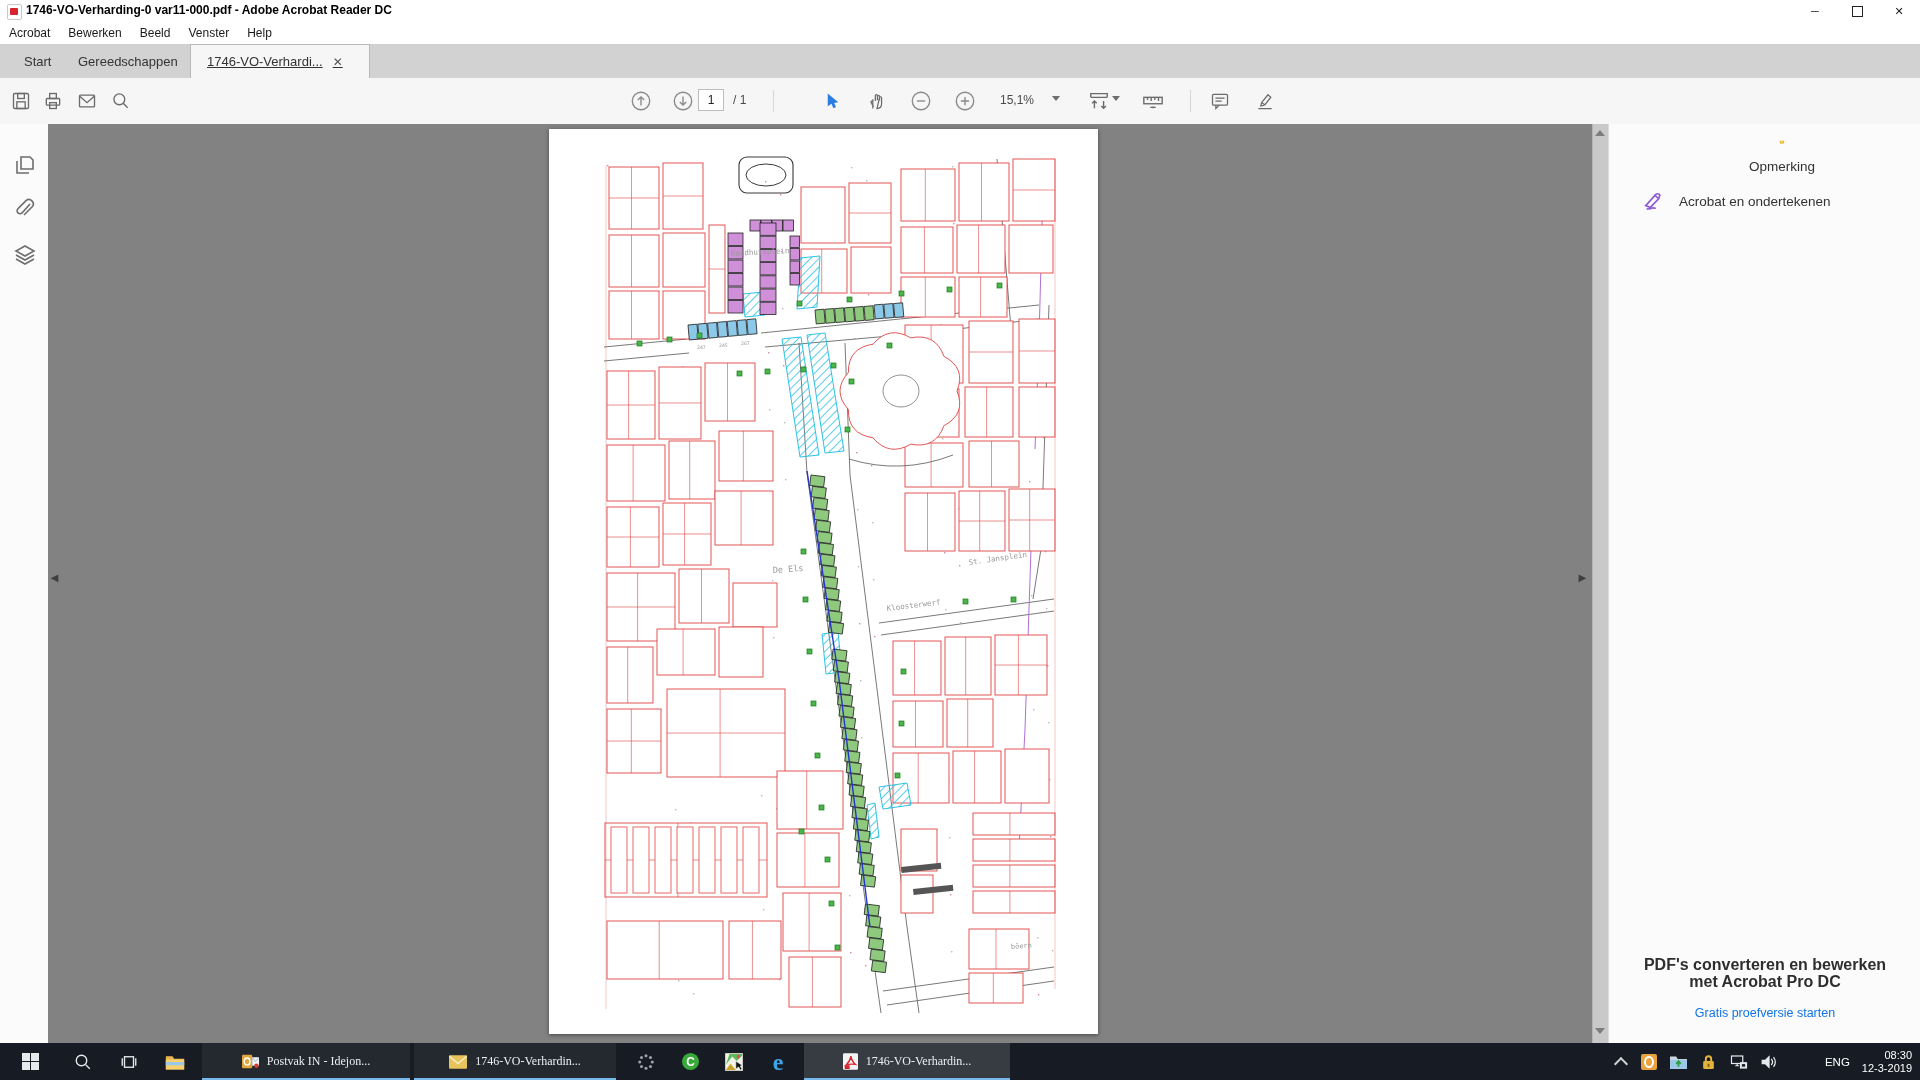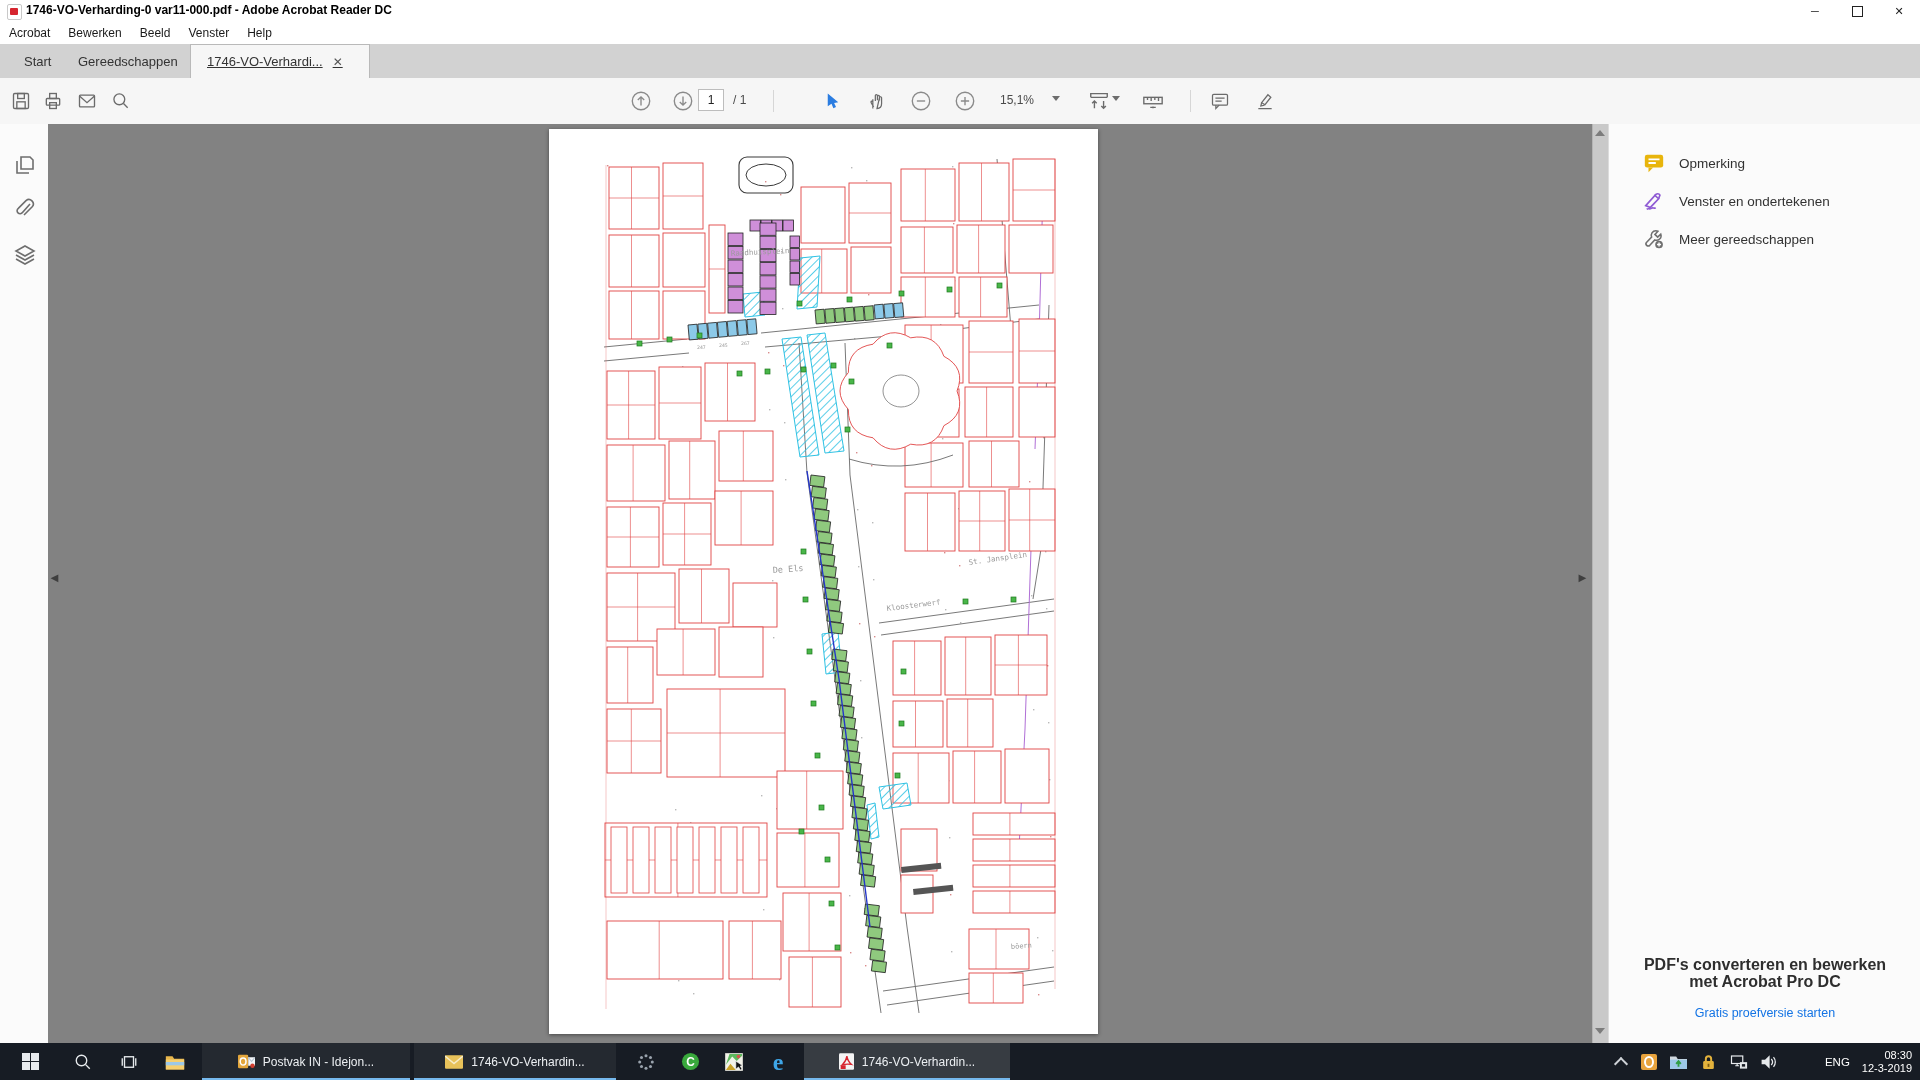--- a/index.html
+++ b/index.html
@@ -40,21 +40,21 @@
   .rp-item{left:0;width:312px;height:34px;display:flex;align-items:center;gap:14px;padding-left:34px;box-sizing:border-box;}
   .rp-item span.lbl{font-size:13.5px;color:#323232;}
   #promo{left:0;top:832px;width:312px;text-align:center;}
   #promo .l1,#promo .l2{font-size:16px;font-weight:bold;color:#2e2e2e;line-height:17px;}
   #promo .link{margin-top:16px;font-size:12.5px;color:#1474e4;}
   
   #taskbar{left:0;top:1043px;width:1920px;height:37px;background:#171c24;display:flex;align-items:stretch;}
   .tb-cell{height:37px;display:flex;align-items:center;justify-content:center;}
   .appbtn{display:flex;align-items:center;gap:8px;padding:0 10px;position:relative;background:rgba(255,255,255,.06);margin-left:4px;}
   .appbtn .u{position:absolute;left:0;bottom:0;width:100%;height:2px;background:#76b9ed;}
-  .appbtn span{font-size:12px;color:#eceff2;white-space:nowrap;}
+  .appbtn span{font-size:12px;color:#eceff2;white-space:nowrap;font-family:Liberation Serif, serif;}
   .trayicon{width:30px;height:37px;display:flex;align-items:center;justify-content:center;}
   #clock{text-align:right;color:#fff;font-size:11px;line-height:13px;padding:0 8px 0 4px;display:flex;flex-direction:column;justify-content:center;}
   #lang{color:#fff;font-size:11.5px;padding:0 8px;margin-left:33px;}
   .chev{width:8px;height:8px;border-left:2px solid #cfd3d8;border-top:2px solid #cfd3d8;transform:rotate(45deg);margin-top:4px;}
 </style>
 </head>
 <body>
 
 <div class="abs" id="titlebar">
   <div class="abs pdf-mini"></div>
@@ -649,43 +649,35 @@
       </svg>
   </div>
 </div>
 <div class="abs pager" style="left:48px;top:570px;color:#3f3f3f;">◄</div>
 <div class="abs pager" style="left:1576px;top:570px;color:#3f3f3f;">►</div>
 <div class="abs" id="vscroll"></div>
 <div class="abs scroll-arrow" style="top:130px;border-bottom:6px solid #7c7c7c;"></div>
 <div class="abs scroll-arrow" style="top:1028px;border-top:6px solid #7c7c7c;"></div>
 
 <div class="abs" id="rightpanel">
-  <div class="abs rp-item" style="top:22px;">
+  <div class="abs rp-item" style="top:16px;flex-direction:column;">
     <svg width="22" height="22" viewBox="0 0 24 24">
         <rect x="2" y="3" width="20" height="14" rx="2.5" fill="#e8b50c"></rect>
         <path d="M6 17 L6 22 L11 17 Z" fill="#e8b50c"></path>
         <path d="M6 8 H18 M6 12 H14" stroke="#fff" stroke-width="2"></path>
       </svg>
     <span class="lbl">Opmerking</span>
   </div>
   <div class="abs rp-item" style="top:60px;">
     <svg width="22" height="22" viewBox="0 0 24 24" fill="none">
         <path d="M3 17 L13 6 L17 9.5 L8 19 Z" stroke="#8f5bd4" stroke-width="1.8"></path>
         <path d="M13 6 C14.5 3.5 17.5 3.5 18.5 5.5 L17 9.5" stroke="#8f5bd4" stroke-width="1.8"></path>
         <path d="M4 21 C6 19.5 7 21.5 9 20 C11 18.5 12 20.5 14 19.5" stroke="#8f5bd4" stroke-width="1.8"></path>
       </svg>
-    <span class="lbl">Venster en ondertekenen</span>
-  </div>
-  <div class="abs rp-item" style="top:98px;">
-    <svg width="22" height="22" viewBox="0 0 24 24" fill="none">
-        <path d="M14 3 a5 5 0 0 0 -4.6 7 L4 15.5 a2.4 2.4 0 0 0 3.4 3.4 L12.8 13 a5 5 0 0 0 6.6 -6.3 L16 10 L13 7 L16.3 3.6 A5 5 0 0 0 14 3 Z" stroke="#707070" stroke-width="1.7"></path>
-        <circle cx="17.5" cy="18" r="4.2" fill="#707070"></circle>
-        <path d="M17.5 15.8 V20.2 M15.3 18 H19.7" stroke="#fff" stroke-width="1.5"></path>
-      </svg>
-    <span class="lbl">Meer gereedschappen</span>
+    <span class="lbl">Acrobat en ondertekenen</span>
   </div>
   <div class="abs" id="promo">
     <div class="l1">PDF's converteren en bewerken</div>
     <div class="l2">met Acrobat Pro DC</div>
     <div class="link">Gratis proefversie starten</div>
   </div>
 </div>
 
 <div class="abs" id="taskbar">
   <div class="tb-cell" style="width:60px;">

